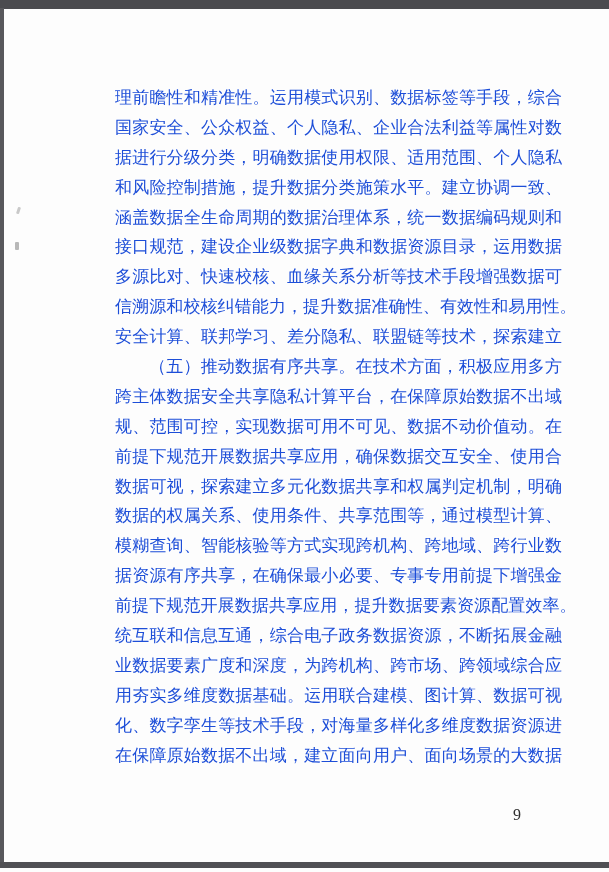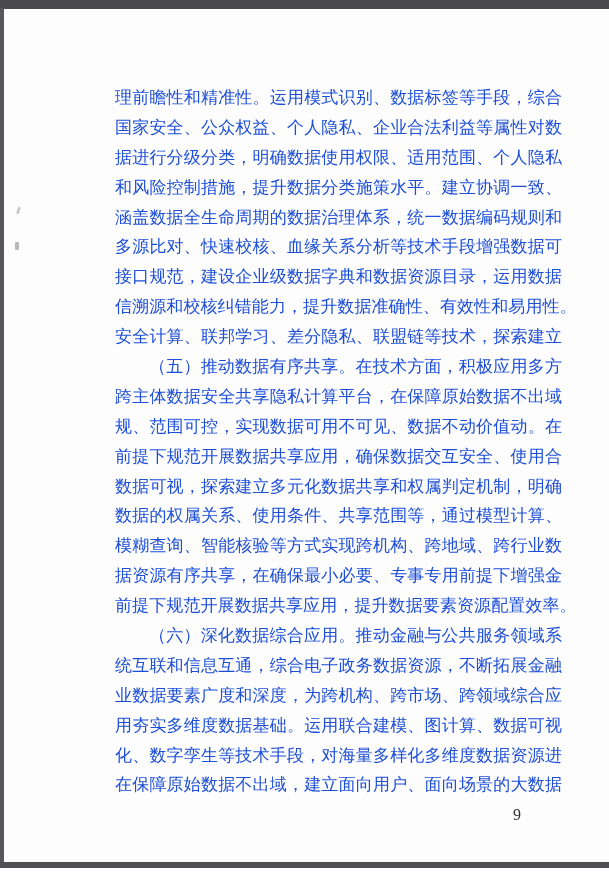--- a/index.html
+++ b/index.html
@@ -44,34 +44,33 @@
 
 <div class="speck speck-1"></div>
 <div class="speck speck-2"></div>
 
 <div class="text-block">
   <div class="line">理前瞻性和精准性。运用模式识别、数据标签等手段，综合</div>
   <div class="line">国家安全、公众权益、个人隐私、企业合法利益等属性对数</div>
   <div class="line">据进行分级分类，明确数据使用权限、适用范围、个人隐私</div>
   <div class="line">和风险控制措施，提升数据分类施策水平。建立协调一致、</div>
   <div class="line">涵盖数据全生命周期的数据治理体系，统一数据编码规则和</div>
+  <div class="line">接口规范，建设企业级数据字典和数据资源目录，运用数据</div>
   <div class="line">多源比对、快速校核、血缘关系分析等技术手段增强数据可</div>
-  <div class="line">接口规范，建设企业级数据字典和数据资源目录，运用数据</div>
   <div class="line">信溯源和校核纠错能力，提升数据准确性、有效性和易用性。</div>
   <div class="line">安全计算、联邦学习、差分隐私、联盟链等技术，探索建立</div>
   <div class="line indent">（五）推动数据有序共享。在技术方面，积极应用多方</div>
   <div class="line">跨主体数据安全共享隐私计算平台，在保障原始数据不出域</div>
   <div class="line">规、范围可控，实现数据可用不可见、数据不动价值动。在</div>
   <div class="line">前提下规范开展数据共享应用，确保数据交互安全、使用合</div>
   <div class="line">数据可视，探索建立多元化数据共享和权属判定机制，明确</div>
   <div class="line">数据的权属关系、使用条件、共享范围等，通过模型计算、</div>
   <div class="line">模糊查询、智能核验等方式实现跨机构、跨地域、跨行业数</div>
   <div class="line">据资源有序共享，在确保最小必要、专事专用前提下增强金</div>
   <div class="line">前提下规范开展数据共享应用，提升数据要素资源配置效率。</div>
-  <div class="line indent">（六）深化数据综合应用。推动金融与公共服务领域系</div>
   <div class="line">统互联和信息互通，综合电子政务数据资源，不断拓展金融</div>
   <div class="line">业数据要素广度和深度，为跨机构、跨市场、跨领域综合应</div>
   <div class="line">用夯实多维度数据基础。运用联合建模、图计算、数据可视</div>
   <div class="line">化、数字孪生等技术手段，对海量多样化多维度数据资源进</div>
   <div class="line">在保障原始数据不出域，建立面向用户、面向场景的大数据</div>
 </div>
 
 <div class="page-number">9</div>
 
 </body></html>

